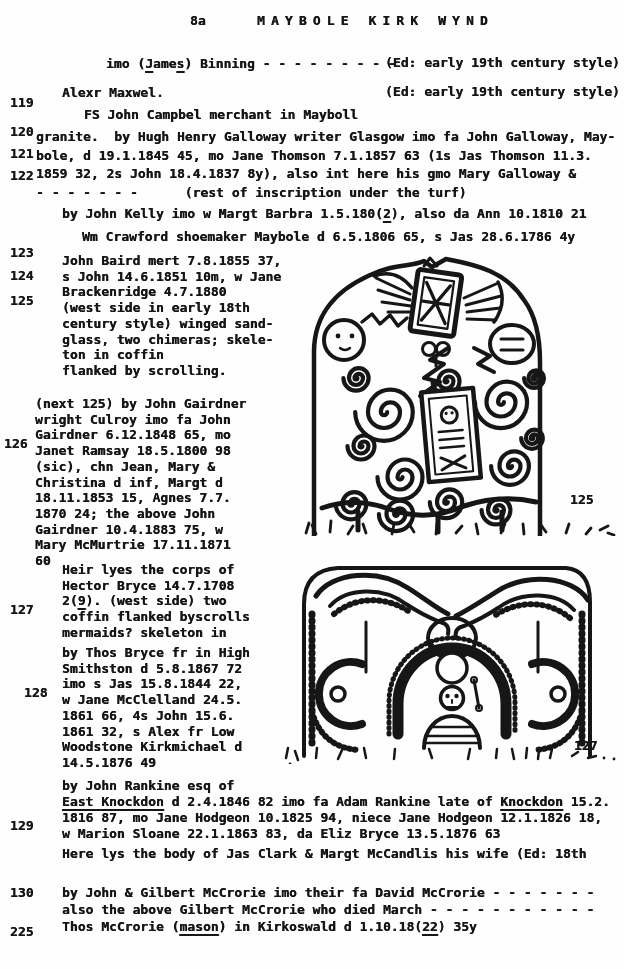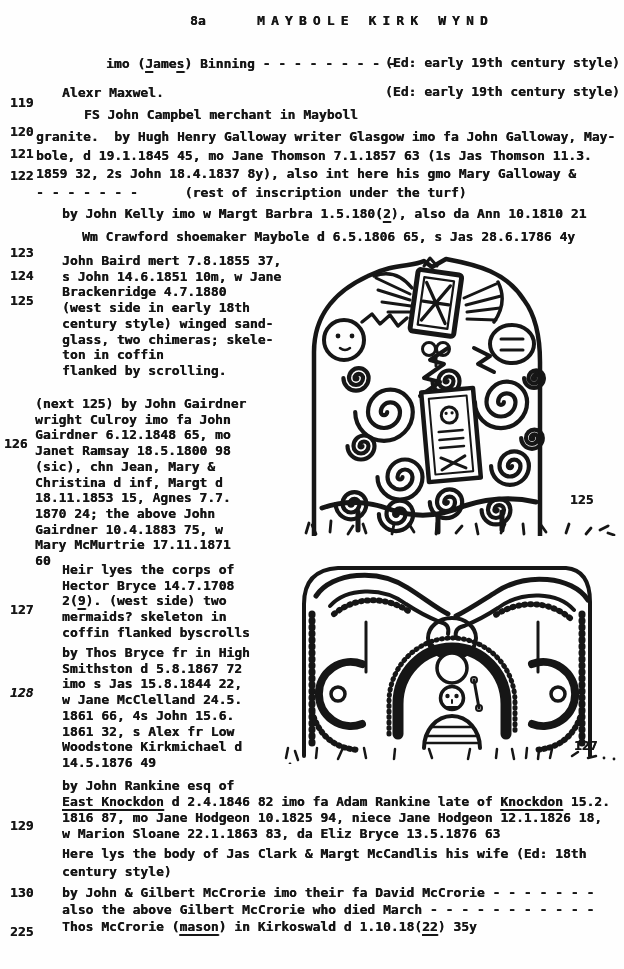--- a/index.html
+++ b/index.html
@@ -66,33 +66,33 @@
       <div class="entry" style="top: 253px;">
         <span class="enum" style="left: 10px;">125</span>
         <div class="etext" style="left: 62px; line-height: 15.7px;"><div class="line">John Baird mert 7.8.1855 37,</div><div class="line">s John 14.6.1851 10m, w Jane</div><div class="line">Brackenridge 4.7.1880</div><div class="line">(west side in early 18th</div><div class="line">century style) winged sand-</div><div class="line">glass, two chimeras; skele-</div><div class="line">ton in coffin</div><div class="line">flanked by scrolling.</div></div>
       </div>
       <div class="entry" style="top: 396px;">
         <span class="enum" style="left: 4px;">126</span>
         <div class="etext" style="left: 35px; line-height: 15.7px;"><div class="line">(next 125) by John Gairdner</div><div class="line">wright Culroy imo fa John</div><div class="line">Gairdner 6.12.1848 65, mo</div><div class="line">Janet Ramsay 18.5.1800 98</div><div class="line">(sic), chn Jean, Mary &amp;</div><div class="line">Christina d inf, Margt d</div><div class="line">18.11.1853 15, Agnes 7.7.</div><div class="line">1870 24; the above John</div><div class="line">Gairdner 10.4.1883 75, w</div><div class="line">Mary McMurtrie 17.11.1871</div><div class="line">60</div></div>
       </div>
       <div class="entry" style="top: 562px;">
         <span class="enum" style="left: 10px;">127</span>
-        <div class="etext" style="left: 62px; line-height: 15.7px;"><div class="line">Heir lyes the corps of</div><div class="line">Hector Bryce 14.7.1708</div><div class="line"><span>2(</span><span class="u">9</span><span>). (west side) two</span></div><div class="line">mermaids? skeleton in</div><div class="line">coffin flanked byscrolls</div></div>
+        <div class="etext" style="left: 62px; line-height: 15.7px;"><div class="line">Heir lyes the corps of</div><div class="line">Hector Bryce 14.7.1708</div><div class="line"><span>2(</span><span class="u">9</span><span>). (west side) two</span></div><div class="line">coffin flanked byscrolls</div><div class="line">mermaids? skeleton in</div></div>
       </div>
       <div class="entry" style="top: 645px;">
-        <span class="enum" style="left: 10px; font-style: italic;">128</span>
+        <span class="enum" style="left: 24px;">128</span>
         <div class="etext" style="left: 62px; line-height: 15.7px;"><div class="line">by Thos Bryce fr in High</div><div class="line">Smithston d 5.8.1867 72</div><div class="line">imo s Jas 15.8.1844 22,</div><div class="line">w Jane McClelland 24.5.</div><div class="line">1861 66, 4s John 15.6.</div><div class="line">1861 32, s Alex fr Low</div><div class="line">Woodstone Kirkmichael d</div><div class="line">14.5.1876 49</div></div>
       </div>
       <div class="entry" style="top: 778px;">
         <span class="enum" style="left: 10px;">129</span>
         <div class="etext" style="left: 62px; line-height: 16px;"><div class="line">by John Rankine esq of</div><div class="line"><span class="u">East Knockdon</span><span> d 2.4.1846 82 imo fa Adam Rankine late of </span><span class="u">Knockdon</span><span> 15.2.</span></div><div class="line">1816 87, mo Jane Hodgeon 10.1825 94, niece Jane Hodgeon 12.1.1826 18,</div><div class="line">w Marion Sloane 22.1.1863 83, da Eliz Bryce 13.5.1876 63</div></div>
       </div>
       <div class="entry" style="top: 845px;">
         <span class="enum" style="left: 10px;">130</span>
-        <div class="etext" style="left: 62px; line-height: 17.5px;"><div class="line">Here lys the body of Jas Clark &amp; Margt McCandlis his wife (Ed: 18th</div><div class="line">century style)</div></div>
+        <div class="etext" style="left: 62px; line-height: 17.5px;"><div class="line">Here lys the body of Jas Clark &amp; Margt McCandlis his wife (Ed: 18th</div></div>
       </div>
       <div class="entry" style="top: 884px;">
         <span class="enum" style="left: 10px;">225</span>
         <div class="etext" style="left: 62px; line-height: 17px;"><div class="line">by John &amp; Gilbert McCrorie imo their fa David McCrorie - - - - - - -</div><div class="line">also the above Gilbert McCrorie who died March - - - - - - - - - - -</div><div class="line"><span>Thos McCrorie (</span><span class="u">mason</span><span>) in Kirkoswald d 1.10.18(</span><span class="u">22</span><span>) 35y</span></div></div>
       </div>
     </div>
 
   <div class="fig fig1">
     <svg width="322" height="286" viewBox="0 0 322 286" fill="none" stroke="#161616" stroke-linecap="round" stroke-linejoin="round">
       <defs>

